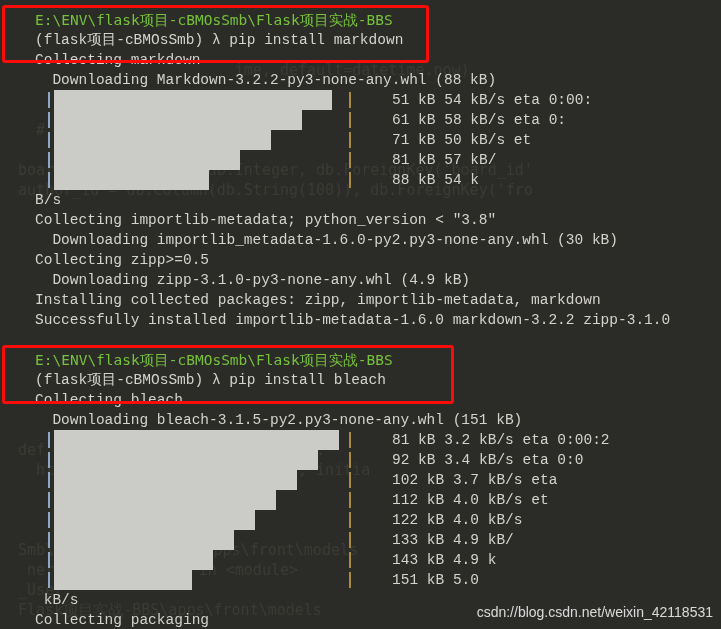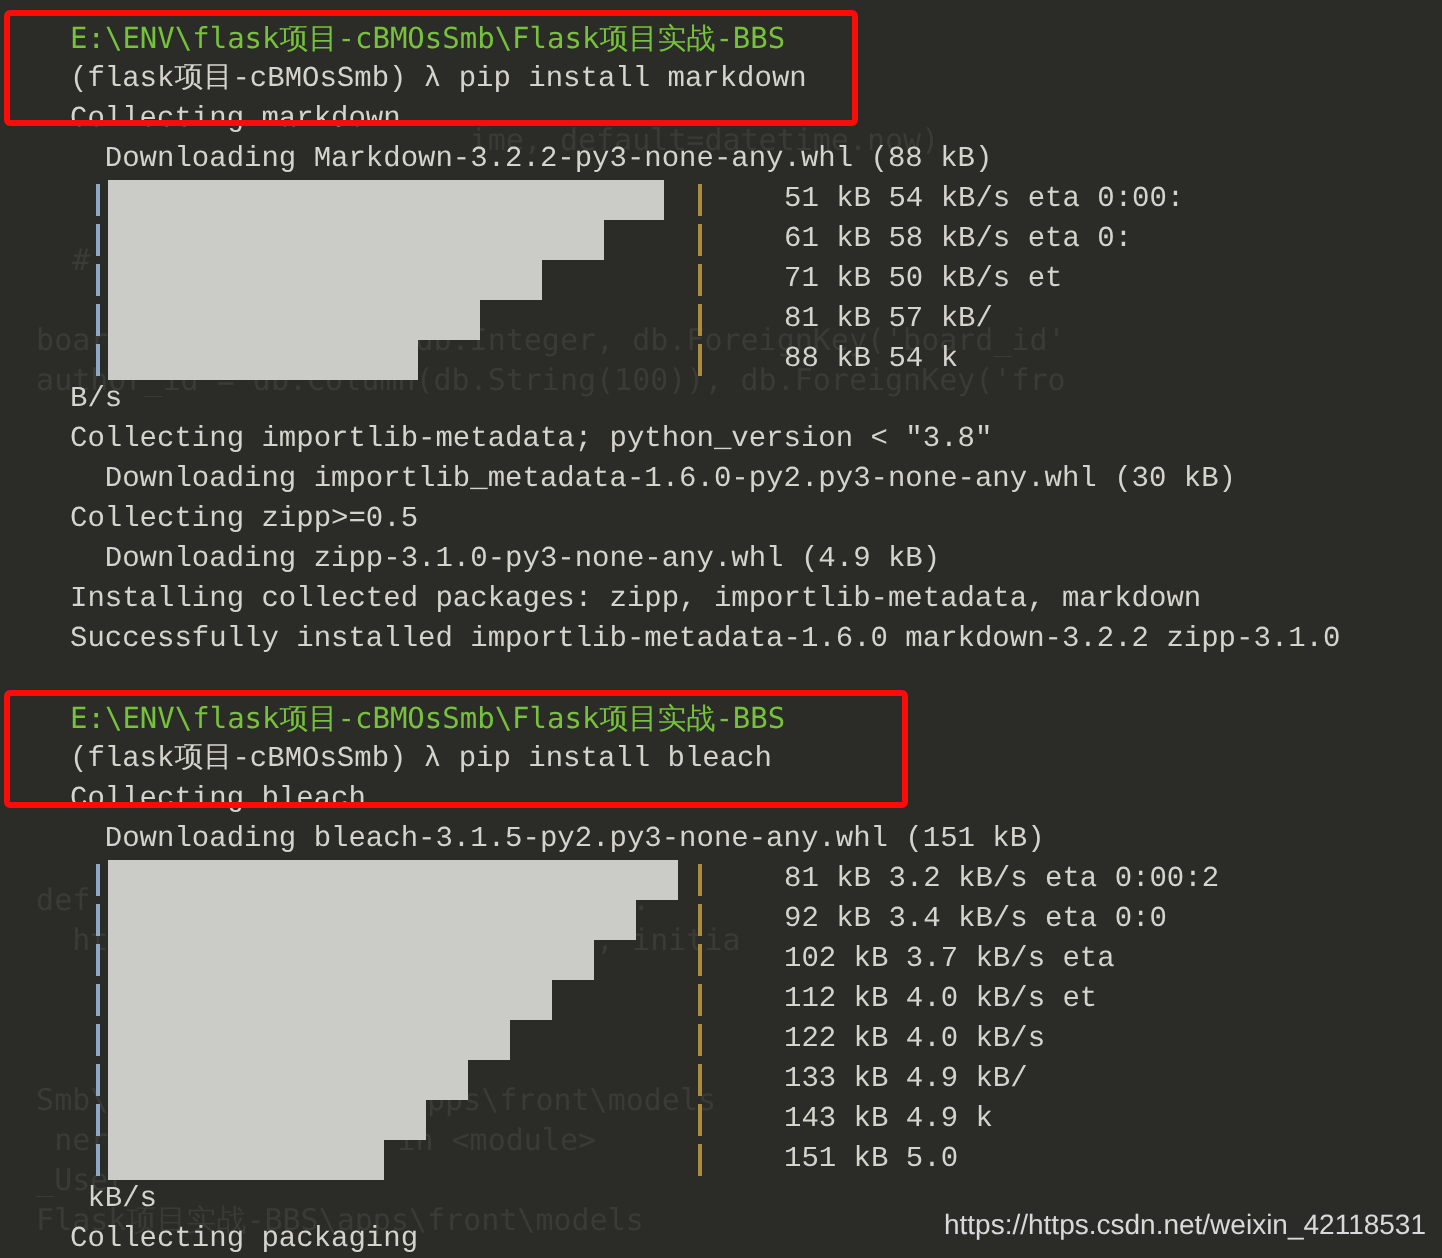--- a/index.html
+++ b/index.html
@@ -96,13 +96,13 @@
     <div class="fill" style="left: 54px; width: 138px; top: 570px; position: absolute;"></div>
     <div class="sep" style="left: 48px; top: 572px; position: absolute;"></div>
     <div class="sep r" style="left: 349px; top: 572px; position: absolute;"></div>
   </div>
 
 <div id="term"><div class="row" style="position: absolute; left: 0px; top: 10px; width: 721px;"><span class="green" style="position: absolute; left: 3px; top: 0px;">E:\ENV\flask项目-cBMOsSmb\Flask项目实战-BBS</span></div><div class="row" style="position: absolute; left: 0px; top: 30px; width: 721px;"><span class="t" style="position: absolute; left: 3px; top: 0px;">(flask项目-cBMOsSmb) λ pip install markdown</span></div><div class="row" style="position: absolute; left: 0px; top: 50px; width: 721px;"><span class="t" style="position: absolute; left: 3px; top: 0px;">Collecting markdown</span></div><div class="row" style="position: absolute; left: 0px; top: 70px; width: 721px;"><span class="t" style="position: absolute; left: 3px; top: 0px;">  Downloading Markdown-3.2.2-py3-none-any.whl (88 kB)</span></div><div class="row" style="position: absolute; left: 0px; top: 90px; width: 721px;"><span class="t" style="position: absolute; left: 360px; top: 0px;">51 kB 54 kB/s eta 0:00:</span></div><div class="row" style="position: absolute; left: 0px; top: 110px; width: 721px;"><span class="t" style="position: absolute; left: 360px; top: 0px;">61 kB 58 kB/s eta 0:</span></div><div class="row" style="position: absolute; left: 0px; top: 130px; width: 721px;"><span class="t" style="position: absolute; left: 360px; top: 0px;">71 kB 50 kB/s et</span></div><div class="row" style="position: absolute; left: 0px; top: 150px; width: 721px;"><span class="t" style="position: absolute; left: 360px; top: 0px;">81 kB 57 kB/</span></div><div class="row" style="position: absolute; left: 0px; top: 170px; width: 721px;"><span class="t" style="position: absolute; left: 360px; top: 0px;">88 kB 54 k</span></div><div class="row" style="position: absolute; left: 0px; top: 190px; width: 721px;"><span class="t" style="position: absolute; left: 3px; top: 0px;">B/s</span></div><div class="row" style="position: absolute; left: 0px; top: 210px; width: 721px;"><span class="t" style="position: absolute; left: 3px; top: 0px;">Collecting importlib-metadata; python_version &lt; "3.8"</span></div><div class="row" style="position: absolute; left: 0px; top: 230px; width: 721px;"><span class="t" style="position: absolute; left: 3px; top: 0px;">  Downloading importlib_metadata-1.6.0-py2.py3-none-any.whl (30 kB)</span></div><div class="row" style="position: absolute; left: 0px; top: 250px; width: 721px;"><span class="t" style="position: absolute; left: 3px; top: 0px;">Collecting zipp&gt;=0.5</span></div><div class="row" style="position: absolute; left: 0px; top: 270px; width: 721px;"><span class="t" style="position: absolute; left: 3px; top: 0px;">  Downloading zipp-3.1.0-py3-none-any.whl (4.9 kB)</span></div><div class="row" style="position: absolute; left: 0px; top: 290px; width: 721px;"><span class="t" style="position: absolute; left: 3px; top: 0px;">Installing collected packages: zipp, importlib-metadata, markdown</span></div><div class="row" style="position: absolute; left: 0px; top: 310px; width: 721px;"><span class="t" style="position: absolute; left: 3px; top: 0px;">Successfully installed importlib-metadata-1.6.0 markdown-3.2.2 zipp-3.1.0</span></div><div class="row" style="position: absolute; left: 0px; top: 330px; width: 721px;"><span class="t" style="position: absolute; left: 3px; top: 0px;"></span></div><div class="row" style="position: absolute; left: 0px; top: 350px; width: 721px;"><span class="green" style="position: absolute; left: 3px; top: 0px;">E:\ENV\flask项目-cBMOsSmb\Flask项目实战-BBS</span></div><div class="row" style="position: absolute; left: 0px; top: 370px; width: 721px;"><span class="t" style="position: absolute; left: 3px; top: 0px;">(flask项目-cBMOsSmb) λ pip install bleach</span></div><div class="row" style="position: absolute; left: 0px; top: 390px; width: 721px;"><span class="t" style="position: absolute; left: 3px; top: 0px;">Collecting bleach</span></div><div class="row" style="position: absolute; left: 0px; top: 410px; width: 721px;"><span class="t" style="position: absolute; left: 3px; top: 0px;">  Downloading bleach-3.1.5-py2.py3-none-any.whl (151 kB)</span></div><div class="row" style="position: absolute; left: 0px; top: 430px; width: 721px;"><span class="t" style="position: absolute; left: 360px; top: 0px;">81 kB 3.2 kB/s eta 0:00:2</span></div><div class="row" style="position: absolute; left: 0px; top: 450px; width: 721px;"><span class="t" style="position: absolute; left: 360px; top: 0px;">92 kB 3.4 kB/s eta 0:0</span></div><div class="row" style="position: absolute; left: 0px; top: 470px; width: 721px;"><span class="t" style="position: absolute; left: 360px; top: 0px;">102 kB 3.7 kB/s eta</span></div><div class="row" style="position: absolute; left: 0px; top: 490px; width: 721px;"><span class="t" style="position: absolute; left: 360px; top: 0px;">112 kB 4.0 kB/s et</span></div><div class="row" style="position: absolute; left: 0px; top: 510px; width: 721px;"><span class="t" style="position: absolute; left: 360px; top: 0px;">122 kB 4.0 kB/s</span></div><div class="row" style="position: absolute; left: 0px; top: 530px; width: 721px;"><span class="t" style="position: absolute; left: 360px; top: 0px;">133 kB 4.9 kB/</span></div><div class="row" style="position: absolute; left: 0px; top: 550px; width: 721px;"><span class="t" style="position: absolute; left: 360px; top: 0px;">143 kB 4.9 k</span></div><div class="row" style="position: absolute; left: 0px; top: 570px; width: 721px;"><span class="t" style="position: absolute; left: 360px; top: 0px;">151 kB 5.0</span></div><div class="row" style="position: absolute; left: 0px; top: 590px; width: 721px;"><span class="t" style="position: absolute; left: 3px; top: 0px;"> kB/s</span></div><div class="row" style="position: absolute; left: 0px; top: 610px; width: 721px;"><span class="t" style="position: absolute; left: 3px; top: 0px;">Collecting packaging</span></div></div>
 
 <div class="redbox" id="box1" style="left: 2px; top: 5px; width: 421px; height: 52px;"></div>
 <div class="redbox" id="box2" style="left: 2px; top: 345px; width: 446px; height: 53px;"></div>
 
-<div id="watermark">https://https.csdn.net/weixin_42118531</div>
+<div id="watermark">csdn://blog.csdn.net/weixin_42118531</div>
 
 </body></html>

